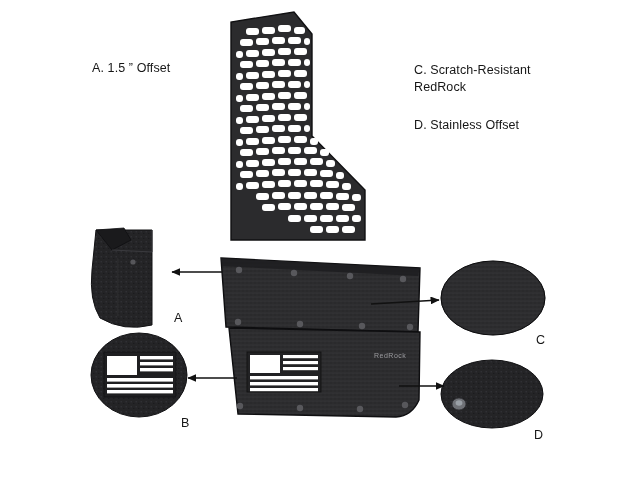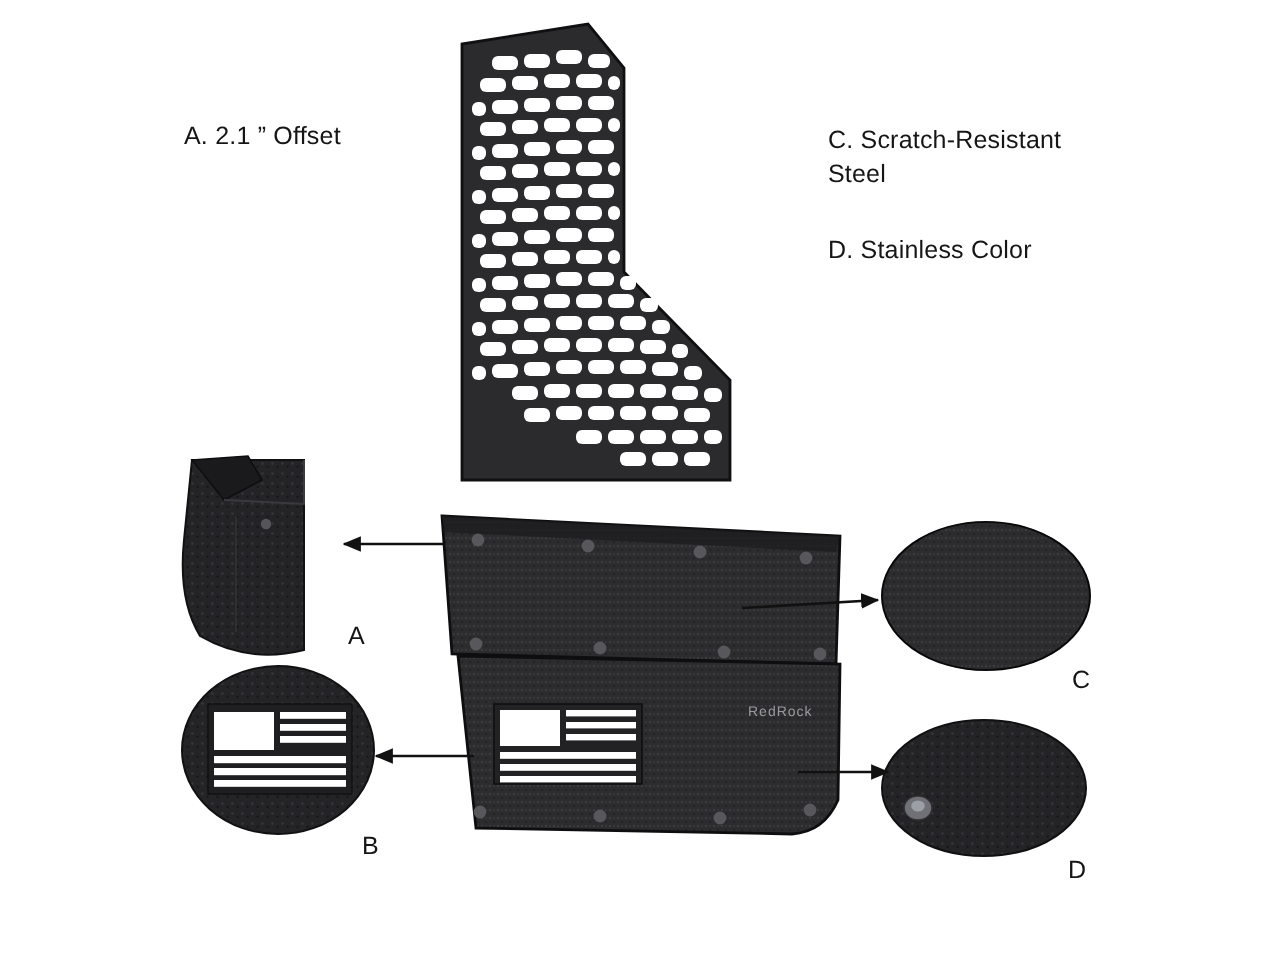--- a/index.html
+++ b/index.html
@@ -259,23 +259,23 @@
     </g>
 
     <g stroke="#111" stroke-width="1.3" marker-end="url(#arrowhead)">
       <line x1="222" y1="272" x2="172" y2="272"></line>
       <line x1="237" y1="378" x2="188" y2="378"></line>
       <line x1="371" y1="304" x2="439" y2="300"></line>
       <line x1="399" y1="386" x2="444" y2="386"></line>
     </g>
   </svg>
 
-  <div class="label" style="left:92px; top:60px;">A. 2.1 ” Offset</div>
+  <div class="label" style="left:92px; top:60px;">A. 1.5 ” Offset</div>
   <div class="label" style="left:414px; top:62px;">C. Scratch-Resistant
-Steel</div>
-  <div class="label" style="left:414px; top:117px;">D. Stainless Color</div>
+RedRock</div>
+  <div class="label" style="left:414px; top:117px;">D. Stainless Offset</div>
 
   <div class="callout-letter" style="left:174px; top:311px;">A</div>
   <div class="callout-letter" style="left:181px; top:416px;">B</div>
   <div class="callout-letter" style="left:536px; top:333px;">C</div>
   <div class="callout-letter" style="left:534px; top:428px;">D</div>
 
 </div>
 
 </body></html>

